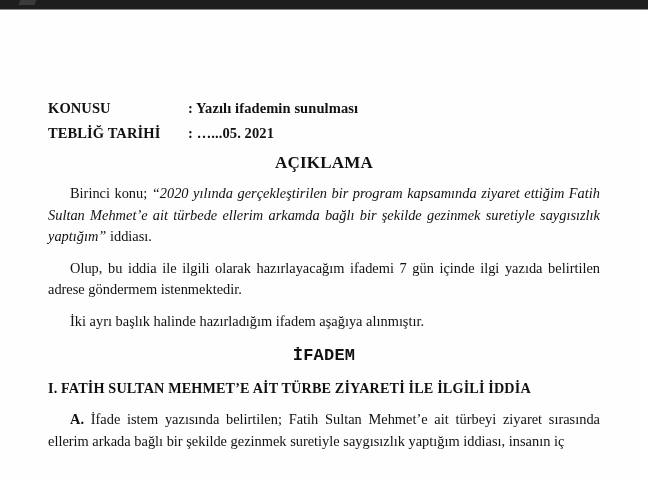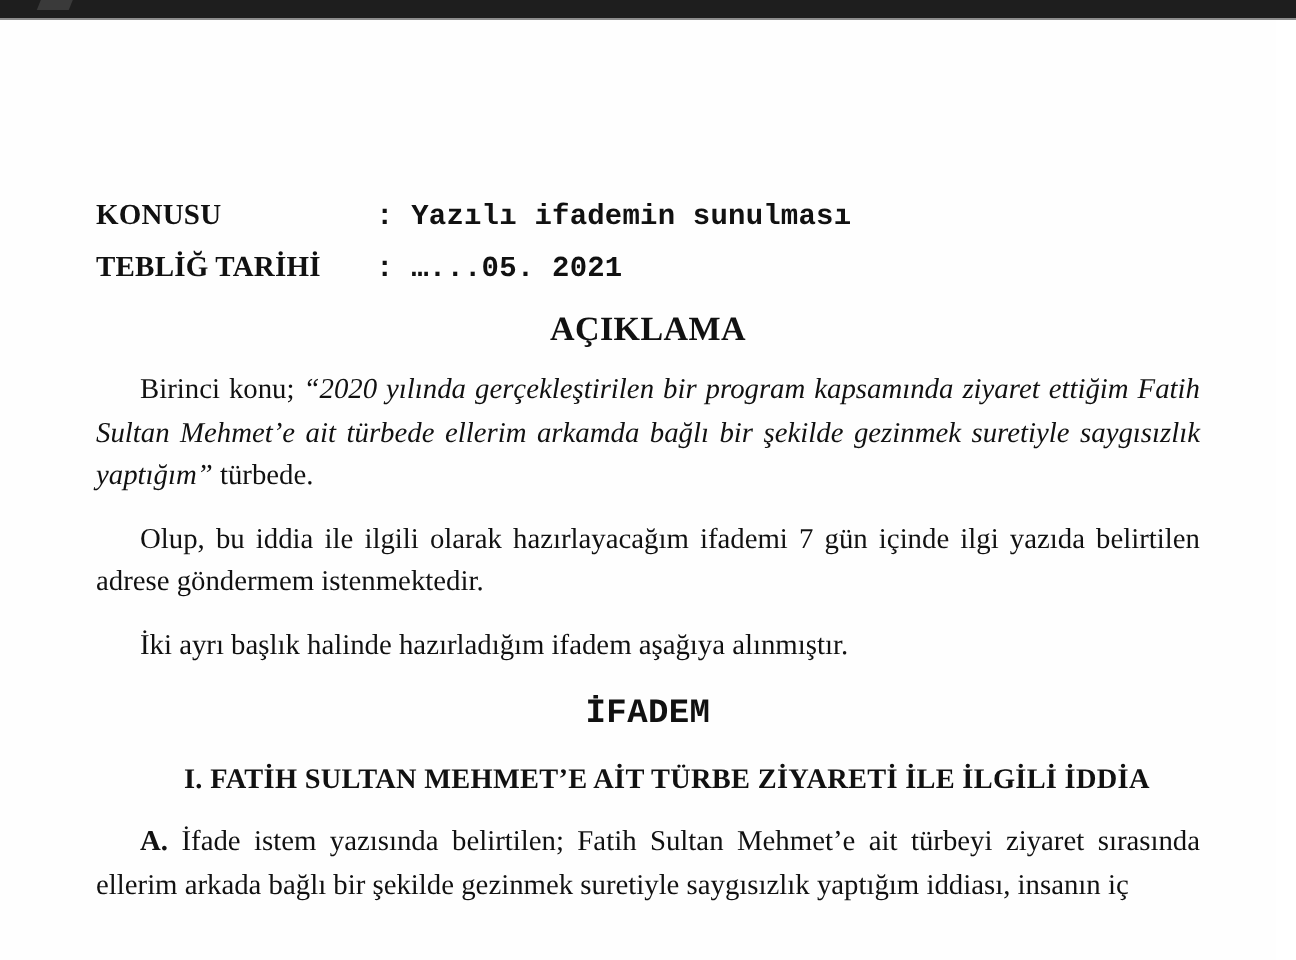--- a/index.html
+++ b/index.html
@@ -75,21 +75,20 @@
     line-height: 25px;
     letter-spacing: 0.1px;
   }
   .field-label {
     width: 140px;
     flex: 0 0 140px;
     white-space: nowrap;
   }
   .field-value {
     white-space: nowrap;
-    font-family: Liberation Mono, monospace;
   }
 
   
   .heading-center {
     text-align: center;
     font-weight: bold;
     font-size: 17px;
     line-height: 21px;
     letter-spacing: 0.2px;
   }
@@ -103,21 +102,20 @@
 
   
   .heading-section {
     text-align: left;
     font-weight: bold;
     font-size: 14.2px;
     line-height: 22px;
     letter-spacing: 0.15px;
     margin-top: 11px;
     white-space: nowrap;
-    margin-left: 44px;
   }
 
   
   p.para {
     margin: 0;
     text-align: justify;
     text-justify: inter-word;
     font-size: 14.4px;
     line-height: 21.5px;
     text-indent: 22px;
@@ -154,21 +152,21 @@
       </div>
       <div class="field-row">
         <span class="field-label">TEBLİĞ TARİHİ</span>
         <span class="field-value">: …...05. 2021</span>
       </div>
     </div>
 
     <div class="heading-center heading-aciklama">AÇIKLAMA</div>
 
 
-    <p class="para gap-b"><span>Birinci konu; </span><span class="quote-italic">“2020 yılında gerçekleştirilen bir program kapsamında ziyaret ettiğim Fatih Sultan Mehmet’e ait türbede ellerim arkamda bağlı bir şekilde gezinmek suretiyle saygısızlık yaptığım”</span><span> türbede.</span></p>
+    <p class="para gap-b"><span>Birinci konu; </span><span class="quote-italic">“2020 yılında gerçekleştirilen bir program kapsamında ziyaret ettiğim Fatih Sultan Mehmet’e ait türbede ellerim arkamda bağlı bir şekilde gezinmek suretiyle saygısızlık yaptığım”</span><span> iddiası.</span></p>
 
     <p class="para gap-c">Olup, bu iddia ile ilgili olarak hazırlayacağım ifademi 7 gün içinde ilgi yazıda belirtilen adrese göndermem istenmektedir.</p>
 
     <p class="para gap-d">İki ayrı başlık halinde hazırladığım ifadem aşağıya alınmıştır.</p>
 
     <div class="heading-center heading-ifadem">İFADEM</div>
 
     <div class="heading-section">I. FATİH SULTAN MEHMET’E AİT TÜRBE ZİYARETİ İLE İLGİLİ İDDİA</div>
 
     <p class="para gap-d"><span class="lead-letter">A. </span><span>İfade istem yazısında belirtilen; Fatih Sultan Mehmet’e ait türbeyi ziyaret sırasında ellerim arkada bağlı bir şekilde gezinmek suretiyle saygısızlık yaptığım iddiası, insanın iç</span></p>

